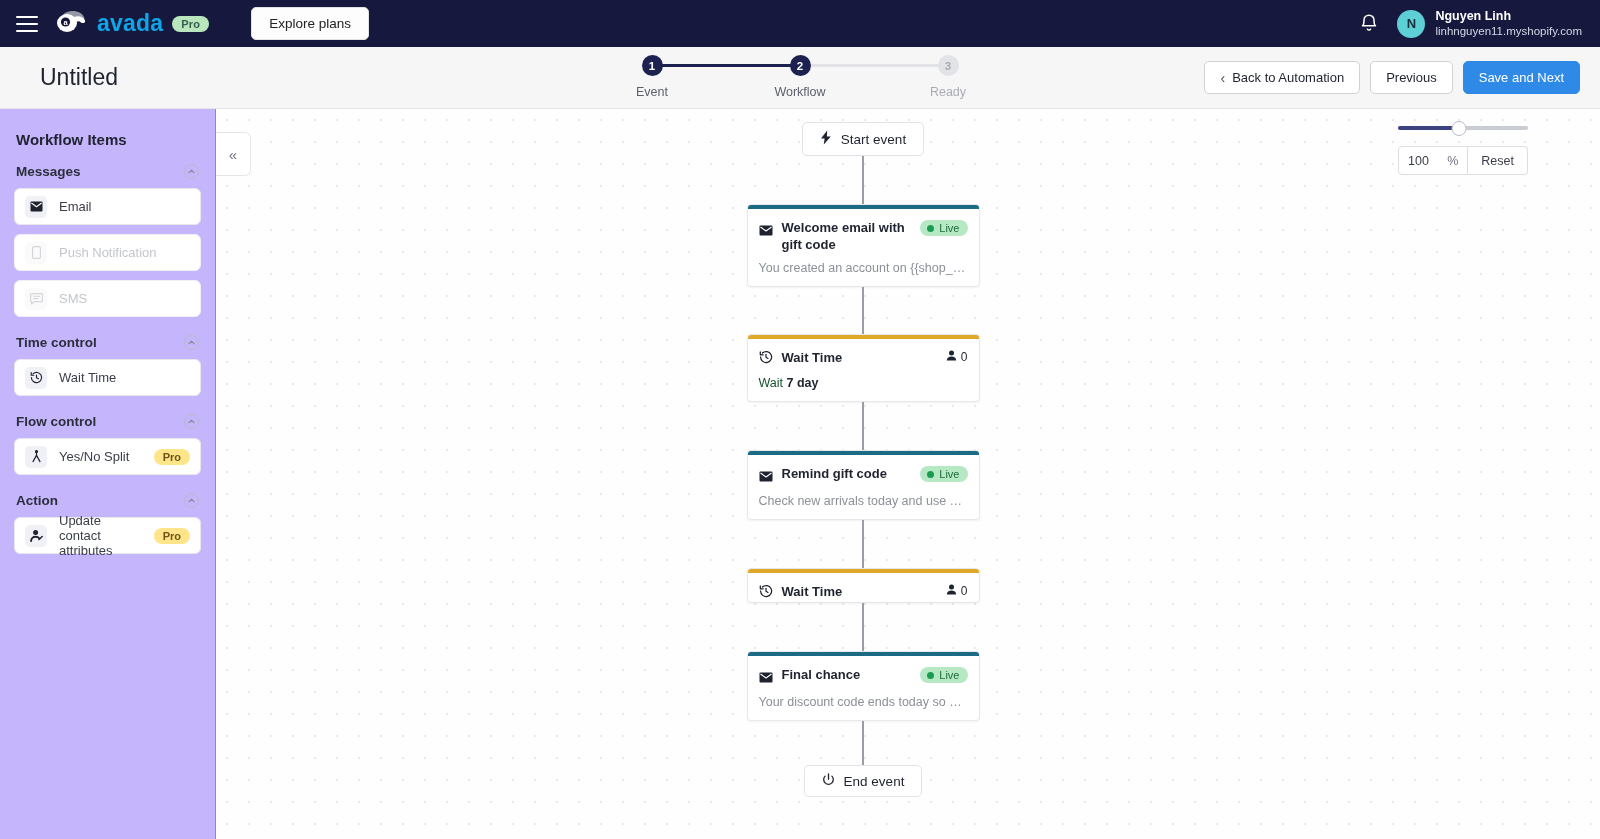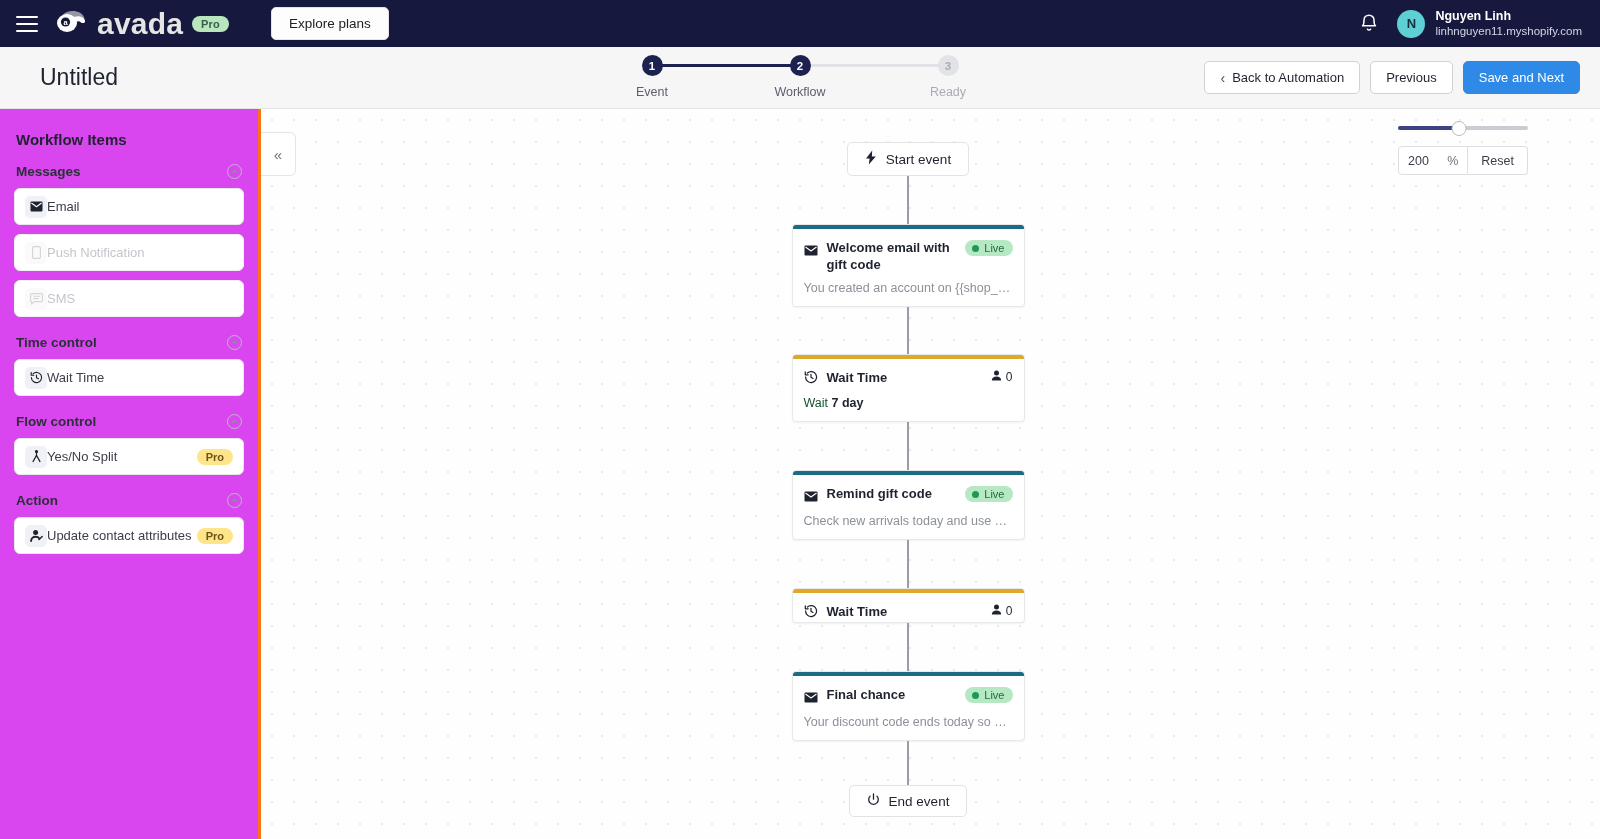--- a/index.html
+++ b/index.html
@@ -12,21 +12,21 @@
   
   .topnav {
     height: 47px; background: #16193d; display: flex; align-items: center;
     padding: 0 18px 0 16px; position: relative;
   }
   .hamburger { width: 22px; height: 16px; display: flex; flex-direction: column;
     justify-content: space-between; cursor: pointer; margin-right: 16px; }
   .hamburger i { display: block; height: 2px; background: #fff; border-radius: 1px; }
   .brand { display: flex; align-items: center; gap: 9px; }
   .brand-logo { width: 34px; height: 30px; position: relative; }
-  .brand-word { color: #e5e5e5; font-size: 30px; font-weight: 700; letter-spacing: .2px; }
+  .brand-word { color: #0ea5e9; font-size: 23px; font-weight: 700; letter-spacing: .2px; }
   .brand-pro {
     background: #b9e6bd; color: #33604a; font-size: 11px; font-weight: 600;
     border-radius: 10px; padding: 2px 9px; letter-spacing: .2px;
   }
   .explore-btn {
     margin-left: 42px; background: #fdfdfd; color: #202223; font-size: 13.5px;
     border: 1px solid #e3e3e3; border-radius: 5px; padding: 8px 17px;
     cursor: pointer; font-family: inherit; text-align: right;
   }
   .nav-right { margin-left: auto; display: flex; align-items: center; gap: 18px; }
@@ -71,36 +71,36 @@
     display: flex; align-items: center; gap: 7px; white-space: nowrap;
   }
   .btn-primary { background: #2e8ae6; border-color: #2e8ae6; color: #fff; font-weight: 500; }
   .chev-left { font-size: 14px; color: #4b4f59; line-height: 1; }
 
   
   .body-wrap { display: flex; height: calc(839px - 47px - 62px); position: relative; }
 
   
   .sidebar {
-    width: 261px; background: #d946ef; border-right: 3px solid #f97316;
+    width: 216px; background: #c4b5fd; border-right: 1px solid #f97316;
     padding: 18px 14px 0 14px; flex-shrink: 0; position: relative; z-index: 3;
   }
   .sb-title { font-size: 15px; font-weight: 600; color: #1f2330; margin: 4px 0 16px 2px; }
   .sb-group-head {
     display: flex; align-items: center; justify-content: space-between;
     margin: 0 2px 9px 2px;
   }
   .sb-group-name { font-size: 13.5px; color: #2b2f3a; font-weight: 600; }
   .collapse-circle {
     width: 15px; height: 15px; border: 1.3px solid #b9bcc3; border-radius: 50%;
     display: flex; align-items: center; justify-content: center; cursor: pointer;
   }
   .collapse-circle svg { display: block; }
   .sb-item {
-    display: flex; align-items: center; height: 37px;
+    display: flex; align-items: center; gap: 12px; height: 37px;
     border: 1px solid #e7e8ea; border-radius: 6px; padding: 0 10px;
     margin-bottom: 9px; cursor: pointer; background: #fff;
   }
   .sb-item.disabled { cursor: default; border-color: #f0f0f2; }
   .sb-icon {
     width: 22px; height: 22px; border-radius: 5px; background: #f0f1f7;
     display: flex; align-items: center; justify-content: center; flex-shrink: 0;
   }
   .sb-item.disabled .sb-icon { background: #fafafb; }
   .sb-label { font-size: 13px; color: #3a3e49; }
@@ -142,21 +142,21 @@
   }
   .zoom-pct { color: #6e727c; }
   .zoom-reset {
     border: 1px solid #dcdee2; border-left: none; border-radius: 0 4px 4px 0;
     background: #fff; font-size: 12.5px; color: #3a3e49; padding: 0 13px;
     cursor: pointer; font-family: inherit; display: flex; align-items: center;
   }
 
   
   .flow {
-    position: absolute; left: 527px; top: 33px;
+    position: absolute; left: 527px; top: 13px;
     width: 240px; display: flex; flex-direction: column; align-items: center;
   }
   .pill {
     background: #fff; border: 1px solid #e2e3e6; border-radius: 5px;
     padding: 7px 17px; display: flex; align-items: center; gap: 9px;
     font-size: 13.5px; color: #1f2330; cursor: pointer;
   }
   .edge { width: 1.6px; background: #9a9da5; }
   .e-start { height: 48px; }
   .e-a { height: 47px; }
@@ -378,21 +378,21 @@
     <div class="collapse-tab">«</div>
 
     <div class="zoom-ctl">
       <div class="zoom-slider">
         <div class="zoom-track"></div>
         <div class="zoom-fill"></div>
         <div class="zoom-thumb"></div>
       </div>
       <div class="zoom-row">
         <div class="zoom-field">
-          <span>200</span>
+          <span>100</span>
           <span class="zoom-pct">%</span>
         </div>
         <button class="zoom-reset">Reset</button>
       </div>
     </div>
 
     <div class="flow">
 
       <div class="pill">
         <span>

